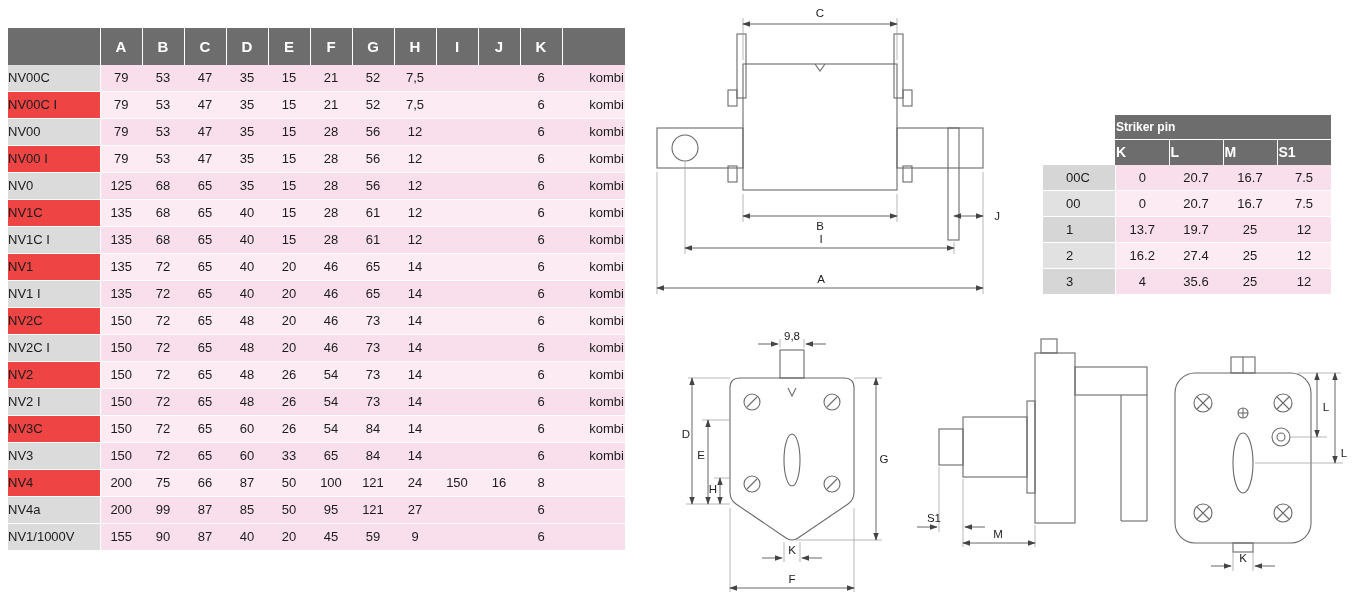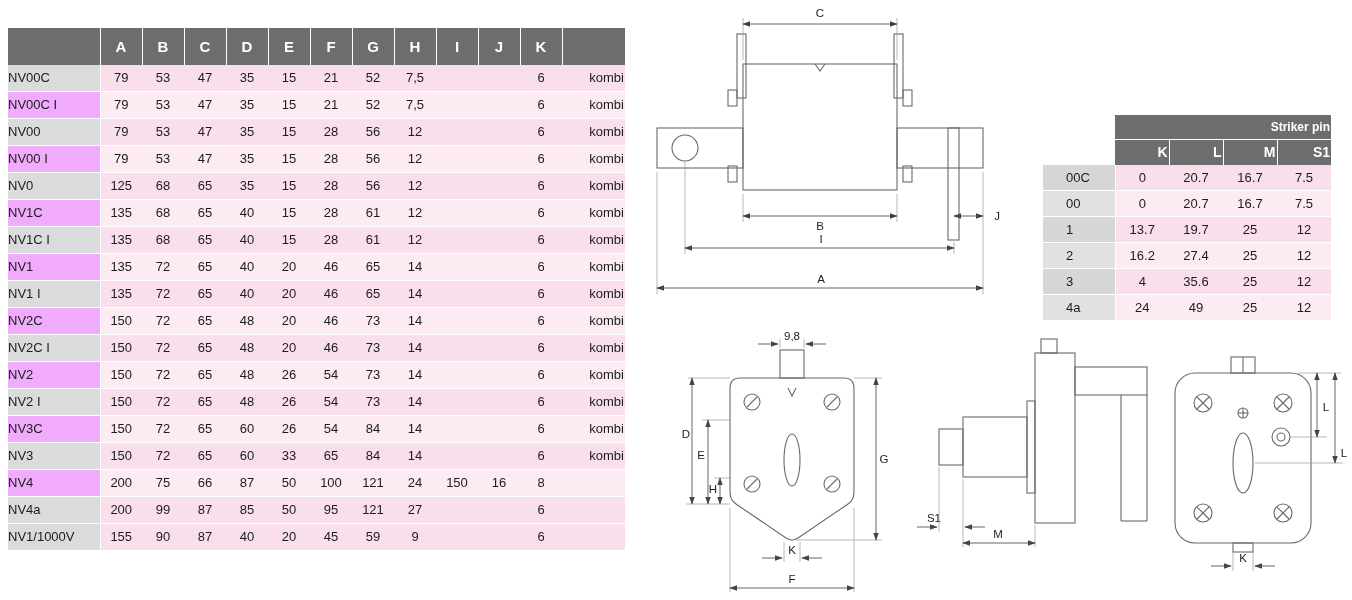--- a/index.html
+++ b/index.html
@@ -16,29 +16,29 @@
   .dim-table th{
     background:#6e6d6d;color:#fff;font-size:15px;font-weight:700;
     height:37px;text-align:center;border-right:1px solid #fff;
   }
   .dim-table th:last-child{border-right:none}
   .c-label{width:92px}
   .c-val{width:42px}
   .c-last{width:63px}
   .dim-table td{height:24px;font-size:13px;border-bottom:1px solid #fff;line-height:24px}
   .dim-table td.lab{background:#dbdbdb;text-align:left;padding-left:0;border-right:1px solid #fff}
-  .dim-table tr.even td.lab{background:#f0abfc}
+  .dim-table tr.even td.lab{background:#ef4444}
   .dim-table td.val{background:#f8dfeb;text-align:center}
   .dim-table tr.even td.val{background:#fcebf3}
   .dim-table td.suf{background:#f8dfeb;text-align:right;padding-left:6px}
   .dim-table tr.even td.suf{background:#fcebf3}
 
   
   .striker-table{position:absolute;left:1043px;top:115px}
-  .striker-table th{background:#6e6d6d;color:#fff;font-weight:700;text-align:right}
+  .striker-table th{background:#6e6d6d;color:#fff;font-weight:700;text-align:left}
   .striker-table th.blank{background:transparent;border:none}
   .striker-table th.title{height:24px;font-size:12px;border-bottom:1px solid #fff}
   .striker-table th.sub{height:26px;font-size:14px;border-right:1px solid #fff}
   .striker-table th.sub:last-child{border-right:none}
   .s-label{width:72px}
   .s-val{width:54px}
   .striker-table td{height:23px;font-size:13px;border-bottom:1px solid #fff;line-height:23px}
   .striker-table td.lab{background:#d6d6d6;text-align:left;padding-left:23px;border-right:1px solid #fff}
   .striker-table tr.even td.lab{background:#e1e1e1}
   .striker-table td.val{background:#f8dfeb;text-align:center}
@@ -394,27 +394,20 @@
         <td class="lab">2</td>
         <td class="val">16.2</td>
         <td class="val">27.4</td>
         <td class="val">25</td>
         <td class="val">12</td>
       </tr>
       <tr class="odd">
         <td class="lab">3</td>
         <td class="val">4</td>
         <td class="val">35.6</td>
-        <td class="val">25</td>
-        <td class="val">12</td>
-      </tr>
-      <tr class="even">
-        <td class="lab">4a</td>
-        <td class="val">24</td>
-        <td class="val">49</td>
         <td class="val">25</td>
         <td class="val">12</td>
       </tr>
     </tbody>
 </table>
 
 <svg class="drawing" style="left:645px;top:6px" width="400" height="312">
   <g>
     <rect class="draw" x="12" y="122" width="86" height="40"></rect>
     <circle class="draw" cx="40" cy="142" r="13"></circle>

